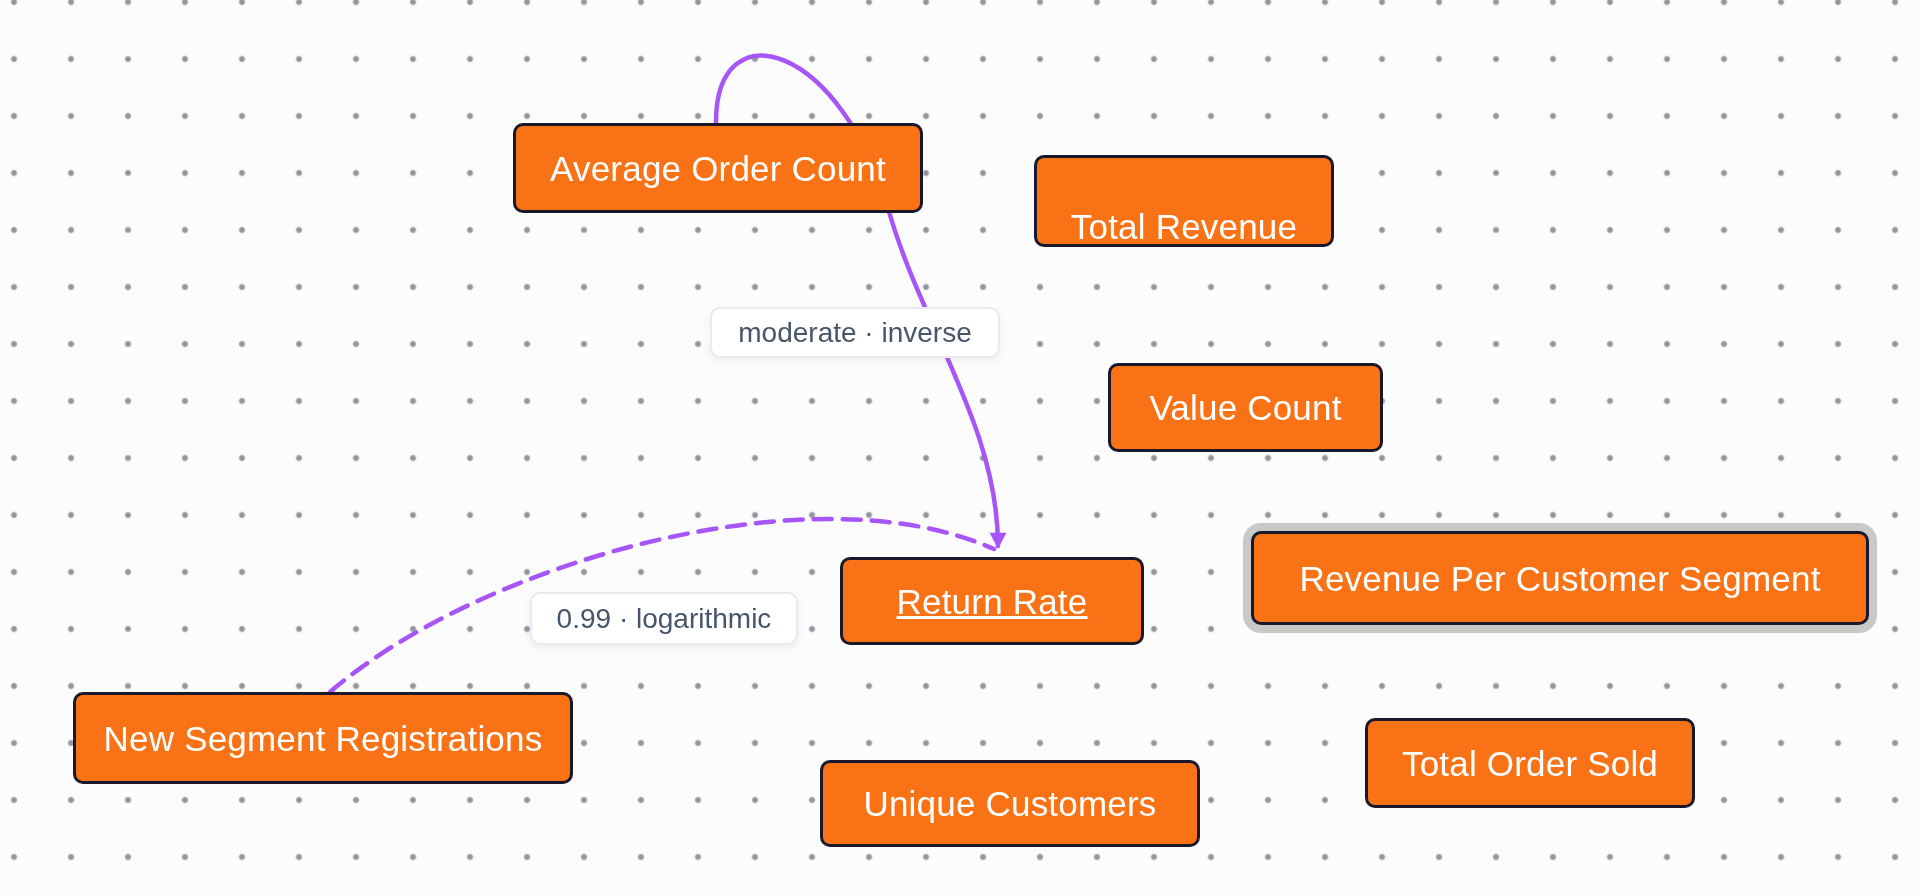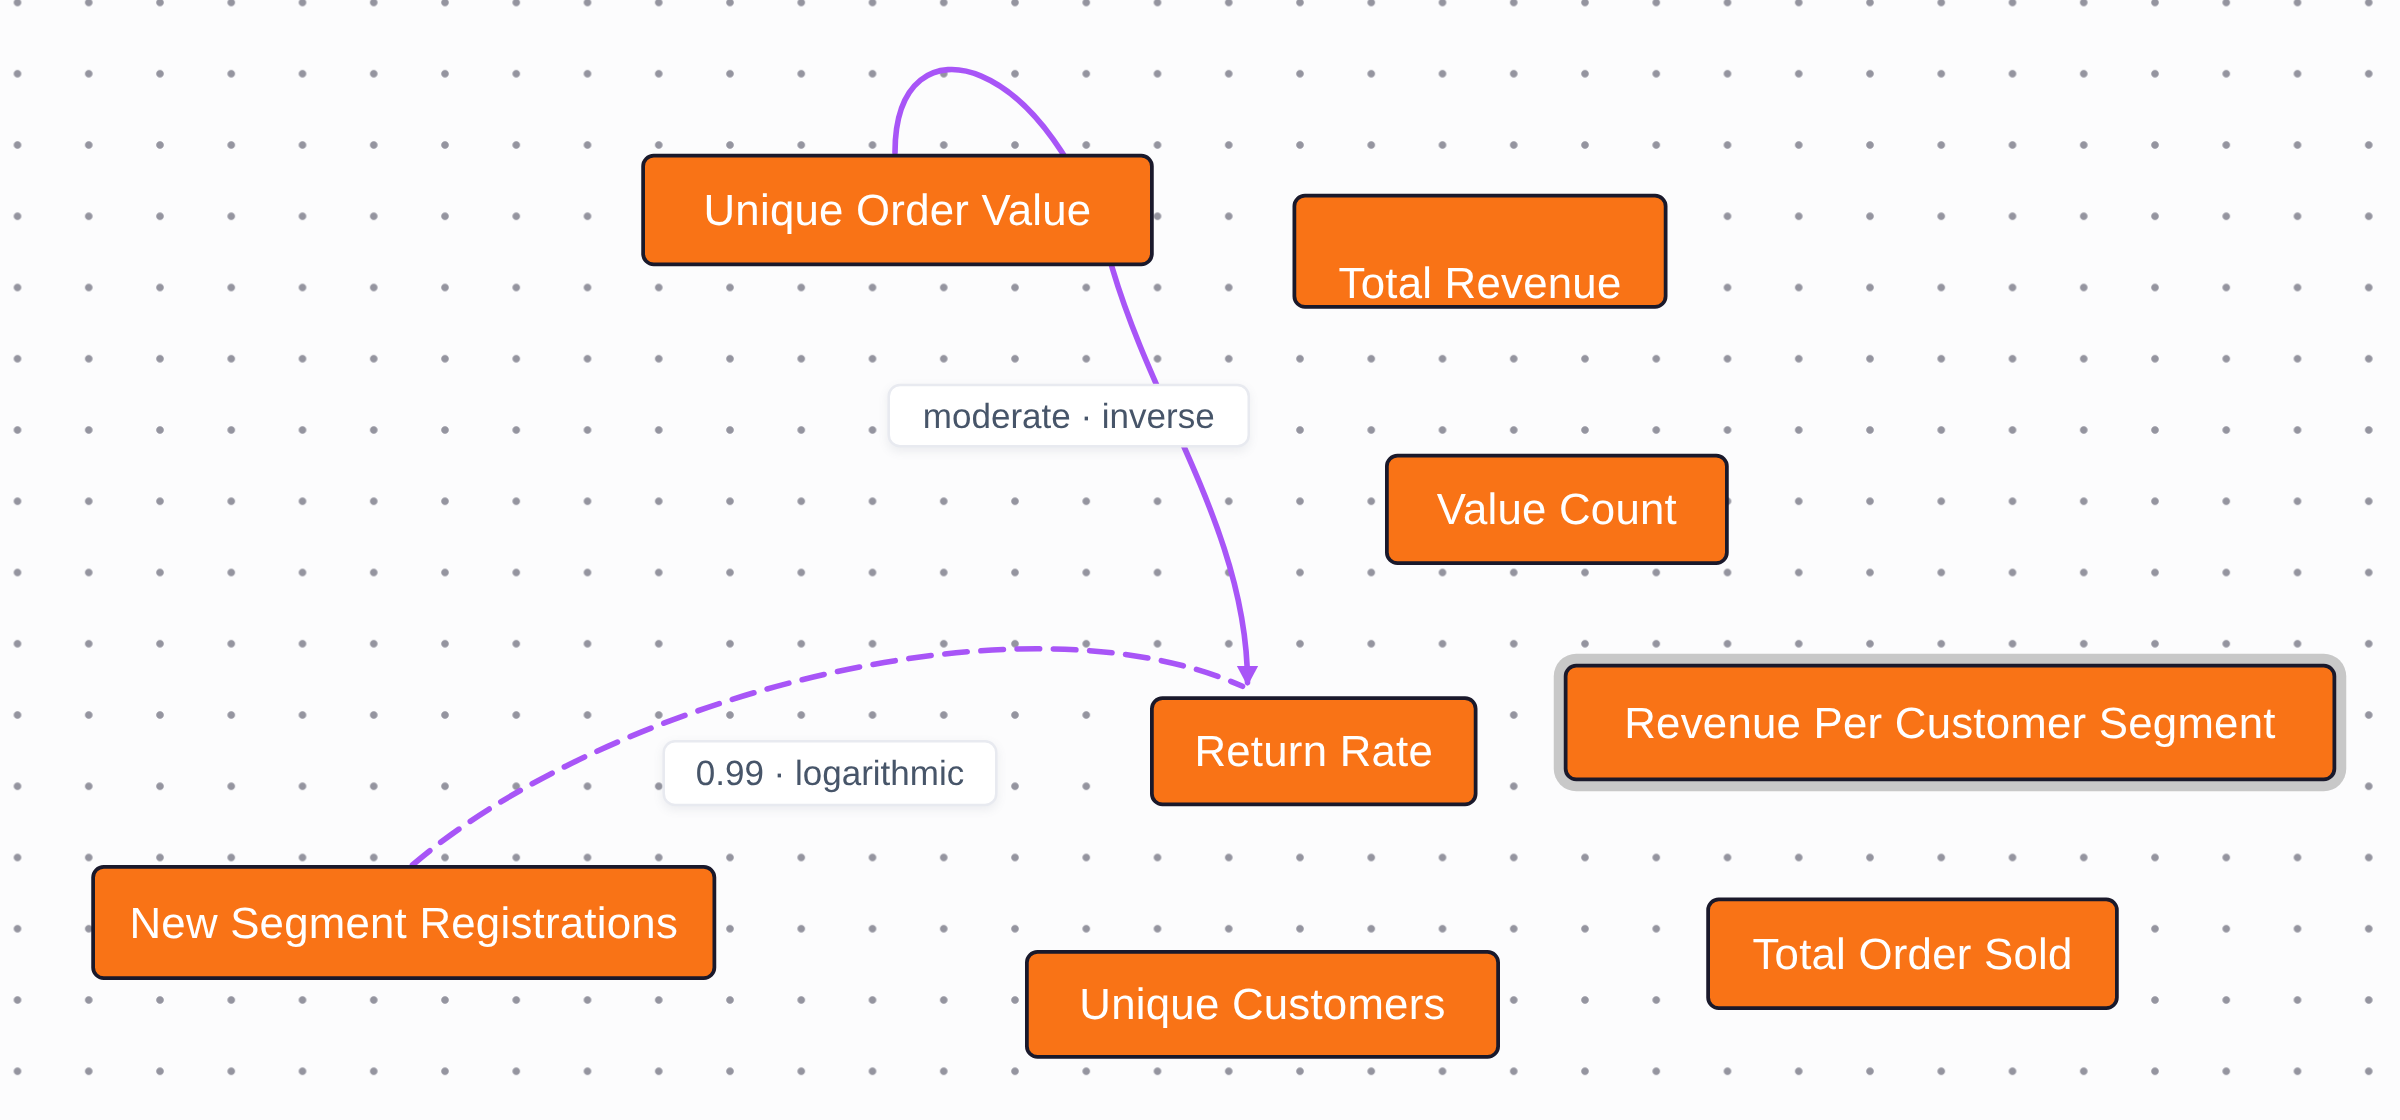--- a/index.html
+++ b/index.html
@@ -61,29 +61,29 @@
   <svg id="edge-layer" viewBox="0 0 1920 896" xmlns="http://www.w3.org/2000/svg">
     <defs>
       <marker id="arrowhead" viewBox="0 0 10 10" refX="7.5" refY="5" markerWidth="4.2" markerHeight="4.2" orient="auto">
         <path class="edge-arrow" d="M0.5,0.5 L9,5 L0.5,9.5 Z"></path>
       </marker>
     </defs>
   <path d="M 716,122 C 716,8 842,42 890,215 C 924,330 998,428 998,546" class="edge-path solid" marker-end="url(#arrowhead)"></path>
       <path d="M 330,692 C 480,563 812,468 994,549" class="edge-path dashed"></path>
     </svg>
 <div class="node" style="left: 513px; top: 123px; width: 410px; height: 90px;">
-      <span class="node-label">Unique Order Value</span>
+      <span class="node-label">Average Order Count</span>
     </div>
     <div class="node" style="left: 1034px; top: 155px; width: 300px; height: 92px; align-items: flex-end;">
       <span class="node-label">Total Revenue</span>
     </div>
     <div class="node" style="left: 1108px; top: 363px; width: 275px; height: 89px;">
       <span class="node-label">Value Count</span>
     </div>
-    <div class="node" style="left: 920px; top: 557px; width: 262px; height: 88px;">
+    <div class="node" style="left: 840px; top: 557px; width: 304px; height: 88px; text-decoration: underline;">
       <span class="node-label">Return Rate</span>
     </div>
     <div class="node selected" style="left: 1251px; top: 531px; width: 618px; height: 94px;">
       <span class="node-label">Revenue Per Customer Segment</span>
     </div>
     <div class="node" style="left: 73px; top: 692px; width: 500px; height: 92px;">
       <span class="node-label">New Segment Registrations</span>
     </div>
     <div class="node" style="left: 820px; top: 760px; width: 380px; height: 87px;">
       <span class="node-label">Unique Customers</span>

